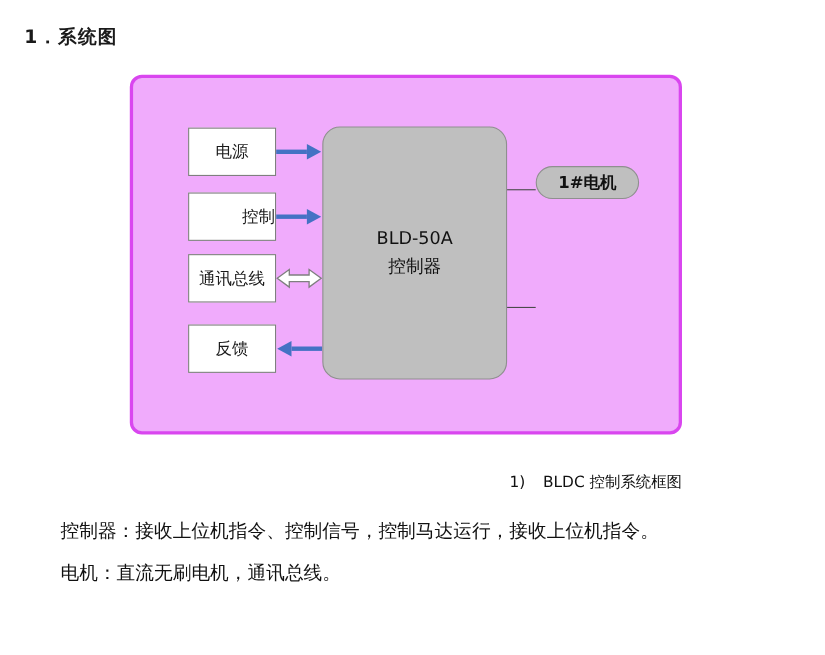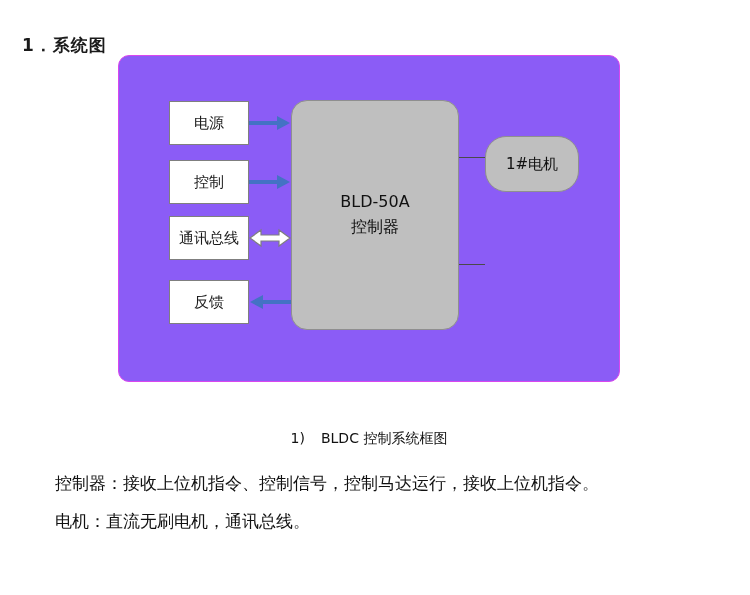--- a/index.html
+++ b/index.html
@@ -7,80 +7,80 @@
   body {
     width: 750px; height: 595px;
     font-family: "DejaVu Sans", "Liberation Sans", sans-serif;
     color: #1a1a1a;
     position: relative;
     overflow: hidden;
   }
   .page { position: relative; width: 750px; height: 595px; }
 
   .title {
-    position: absolute; left: 22px; top: 34px;
+    position: absolute; left: 22px; top: 22px;
     font-size: 17px; font-weight: bold; letter-spacing: 1px;
   }
 
   .frame {
-    position: absolute; left: 118px; top: 55px;
+    position: absolute; left: 118px; top: 68px;
     width: 502px; height: 327px;
-    background: #8b5cf6;
-    border: 1px solid #d946ef;
+    background: #f0abfc;
+    border: 3px solid #d946ef;
     border-radius: 11px;
   }
 
   .inbox {
     position: absolute; left: 50px; width: 80px; height: 44px;
     background: #ffffff; border: 1px solid #7f7f7f;
     display: flex; align-items: center; justify-content: center;
     font-size: 15px;
   }
   .inbox.power   { top: 45px; }
-  .inbox.control { top: 104px; }
+  .inbox.control { top: 104px; justify-content: flex-end; }
   .inbox.bus     { top: 160px; text-align: center; }
   .inbox.feedback{ top: 224px; }
 
   .controller {
     position: absolute; left: 172px; top: 44px;
     width: 168px; height: 230px;
     background: #bfbfbf; border: 1px solid #8f8f8f;
     border-radius: 16px;
     display: flex; flex-direction: column;
     align-items: center; justify-content: center;
     font-size: 16px; line-height: 1.55; color: #111;
   }
 
   .motor {
     position: absolute; left: 366px;
-    width: 94px; height: 56px;
+    width: 94px; height: 30px;
     background: #bfbfbf; border: 1px solid #8f8f8f;
     border-radius: 21px;
     display: flex; align-items: center; justify-content: center;
-    font-size: 15px; color: #111;
+    font-size: 15px; color: #111; font-weight: bold;
   }
   .motor.m1 { top: 80px; }
   .motor.m2 { top: 187px; }
 
   .arrow { position: absolute; left: 130px; width: 42px; height: 20px; }
   .arrow.power    { top: 57px; }
   .arrow.control  { top: 116px; }
   .arrow.feedback { top: 236px; }
   .dblarrow { position: absolute; left: 130px; top: 171px; width: 42px; height: 22px; }
 
   .conn {
     position: absolute; left: 340px; width: 26px; height: 1px;
     background: #4a4a4a;
   }
   .conn.c1 { top: 101px; }
   .conn.c2 { top: 208px; }
 
   .caption {
     position: absolute; left: 118px; top: 430px; width: 502px;
-    text-align: center; font-size: 14px; color: #111;
+    text-align: right; font-size: 14px; color: #111;
   }
   .caption .cap-text { margin-left: 16px; }
 
   .notes {
     position: absolute; left: 55px; top: 464px;
     font-size: 17px; line-height: 38px; color: #111;
   }
 </style>
 </head>
 <body>

